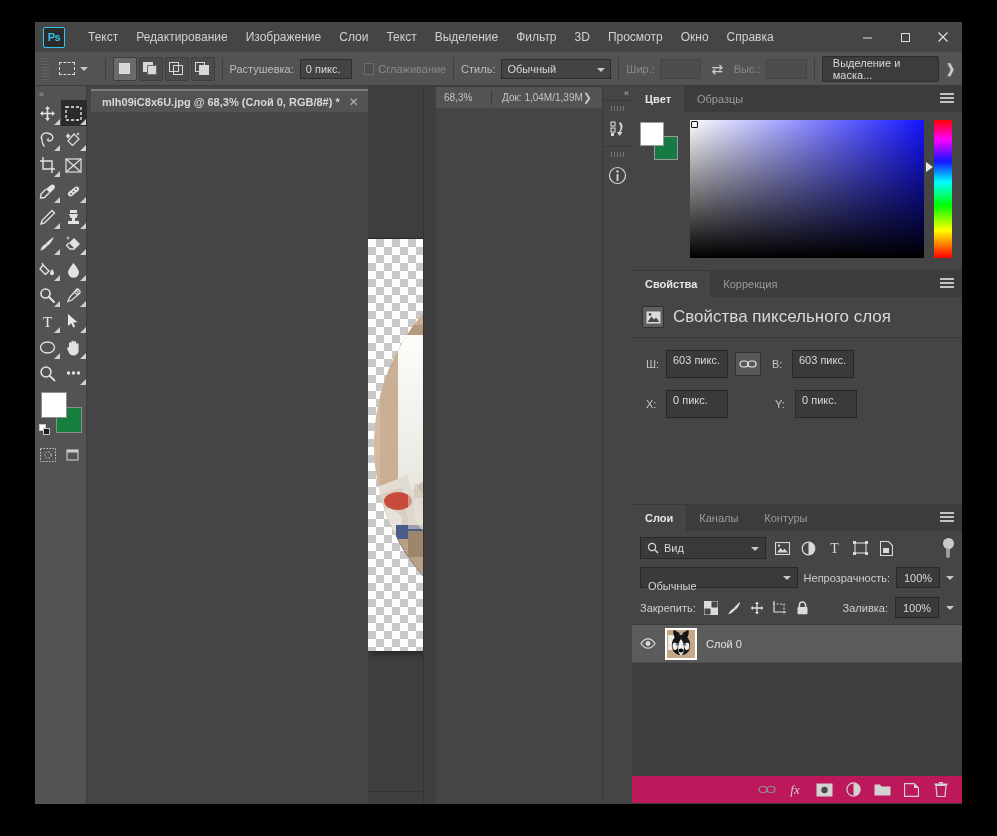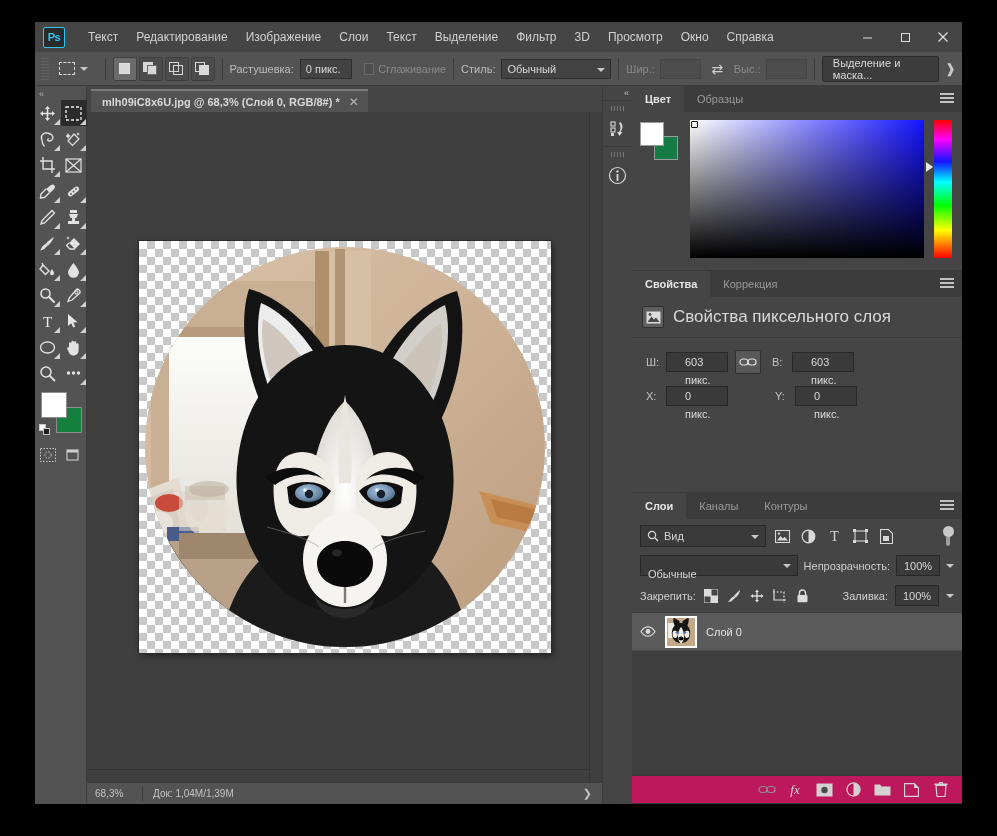--- a/index.html
+++ b/index.html
@@ -128,21 +128,21 @@
   .fg-sw { position:absolute;left:2px;top:0;width:26px;height:26px;border:1px solid #8d8d8d; }
   .bg-sw { position:absolute;left:17px;top:15px;width:26px;height:26px;border:1px solid #8d8d8d; }
   .mini-dd { position:absolute;left:0;bottom:0;width:12px;height:12px; }
   .mini-dd i { position:absolute;width:7px;height:7px;border:1px solid #c6c6c6; }
   .mini-dd i.a { left:0;top:0;background:#fff; }
   .mini-dd i.b { left:4px;top:4px;background:#1f1f1f; }
   .modebox { display:flex;gap:6px;margin-top:10px; }
   .modebtn { width:20px;height:18px;display:flex;align-items:center;justify-content:center; }
 
   
-  .docarea { flex:1; display:flex; flex-direction:column; min-width:0; background:#454545; }
+  .docarea { flex:1; display:flex; flex-direction:row; min-width:0; background:#454545; }
   .tabstrip { height:26px;background:#454545;display:flex;align-items:flex-end;flex:none; }
   .tab {
     height:23px;background:#535353;display:flex;align-items:center;gap:9px;
     padding:0 9px 0 11px; font-size:11px; color:#d8d8d8; font-weight:bold;
     border-top:2px solid #7a7a7a; margin-left:4px;
   }
   .tab .x { color:#b7b7b7; font-size:12px; font-weight:normal; }
   .canvaswrap {
     flex:1; background:#3f3f3f; position:relative;
     display:flex; align-items:center; justify-content:center;
@@ -234,21 +234,21 @@
   .prop-head { display:flex;align-items:center;gap:9px;padding:9px 10px;border-bottom:1px solid #3a3a3a; }
   .prop-ic {
     width:22px;height:22px;background:#5f5f5f;border:1px solid #2f2f2f;border-radius:2px;
     display:flex;align-items:center;justify-content:center;
   }
   .prop-rows { padding:12px 10px 10px 14px; }
   .prow { display:flex;align-items:center;gap:7px;margin-bottom:12px; }
   .plabel { color:#c3c3c3;font-size:11px;width:13px;text-align:left; }
   .pinput {
     background:#3a3a3a;border:1px solid #282828;color:#d9d9d9;
-    height:20px;width:62px;padding:0 18px;font-size:11px;line-height:18px;
+    height:28px;width:62px;padding:0 6px;font-size:11px;line-height:18px;
     font-family:"Liberation Sans",sans-serif;
   }
   .linkbtn {
     width:26px;height:24px;background:#585858;border:1px solid #303030;border-radius:2px;
     display:flex;align-items:center;justify-content:center;color:#e2e2e2;
   }
   .prop-spacer { height:64px; }
 
   
   .layers-panel { flex:1; display:flex; flex-direction:column; min-height:0; }

